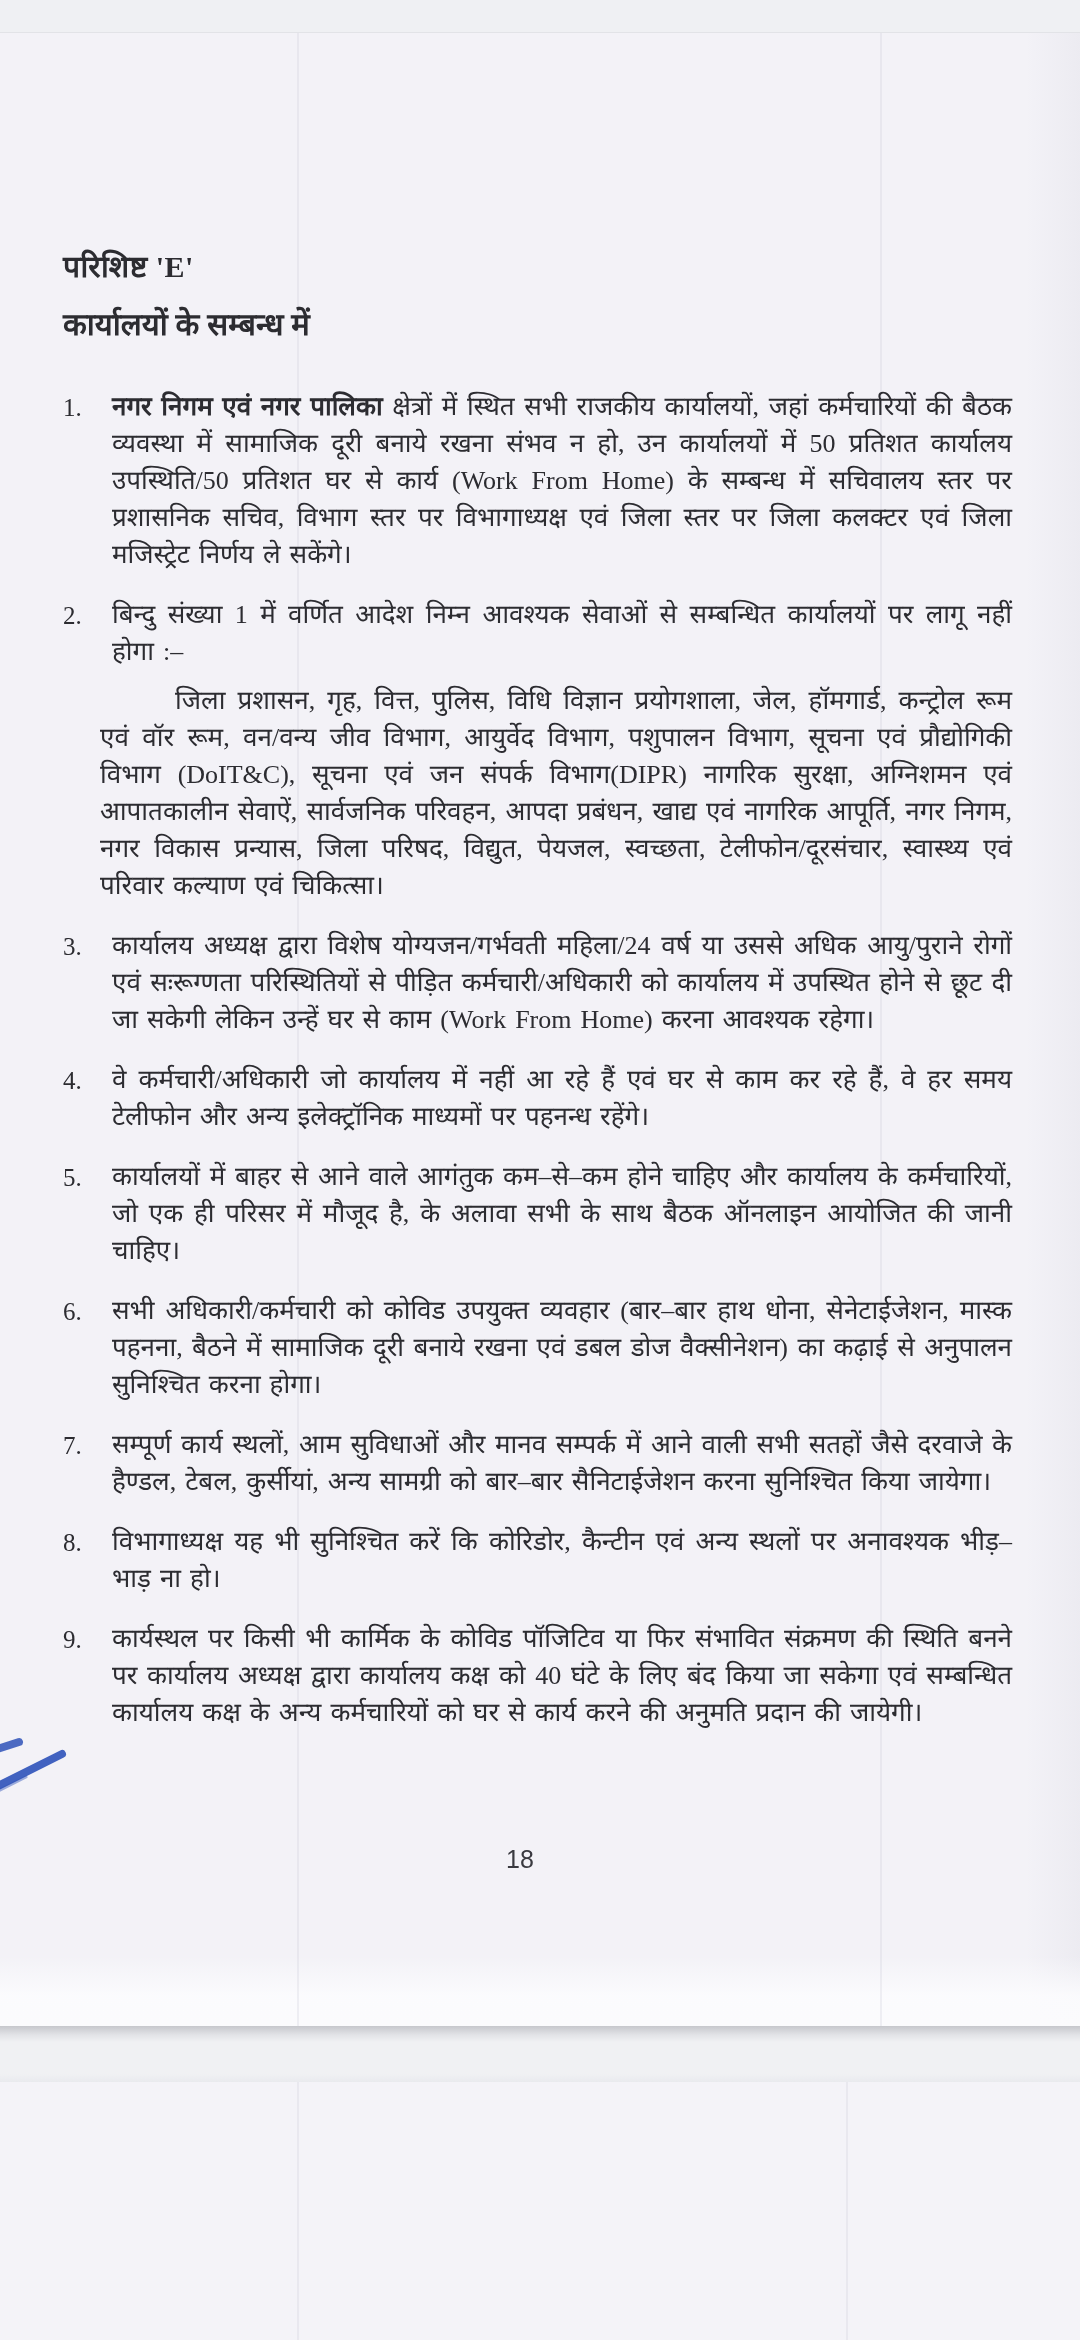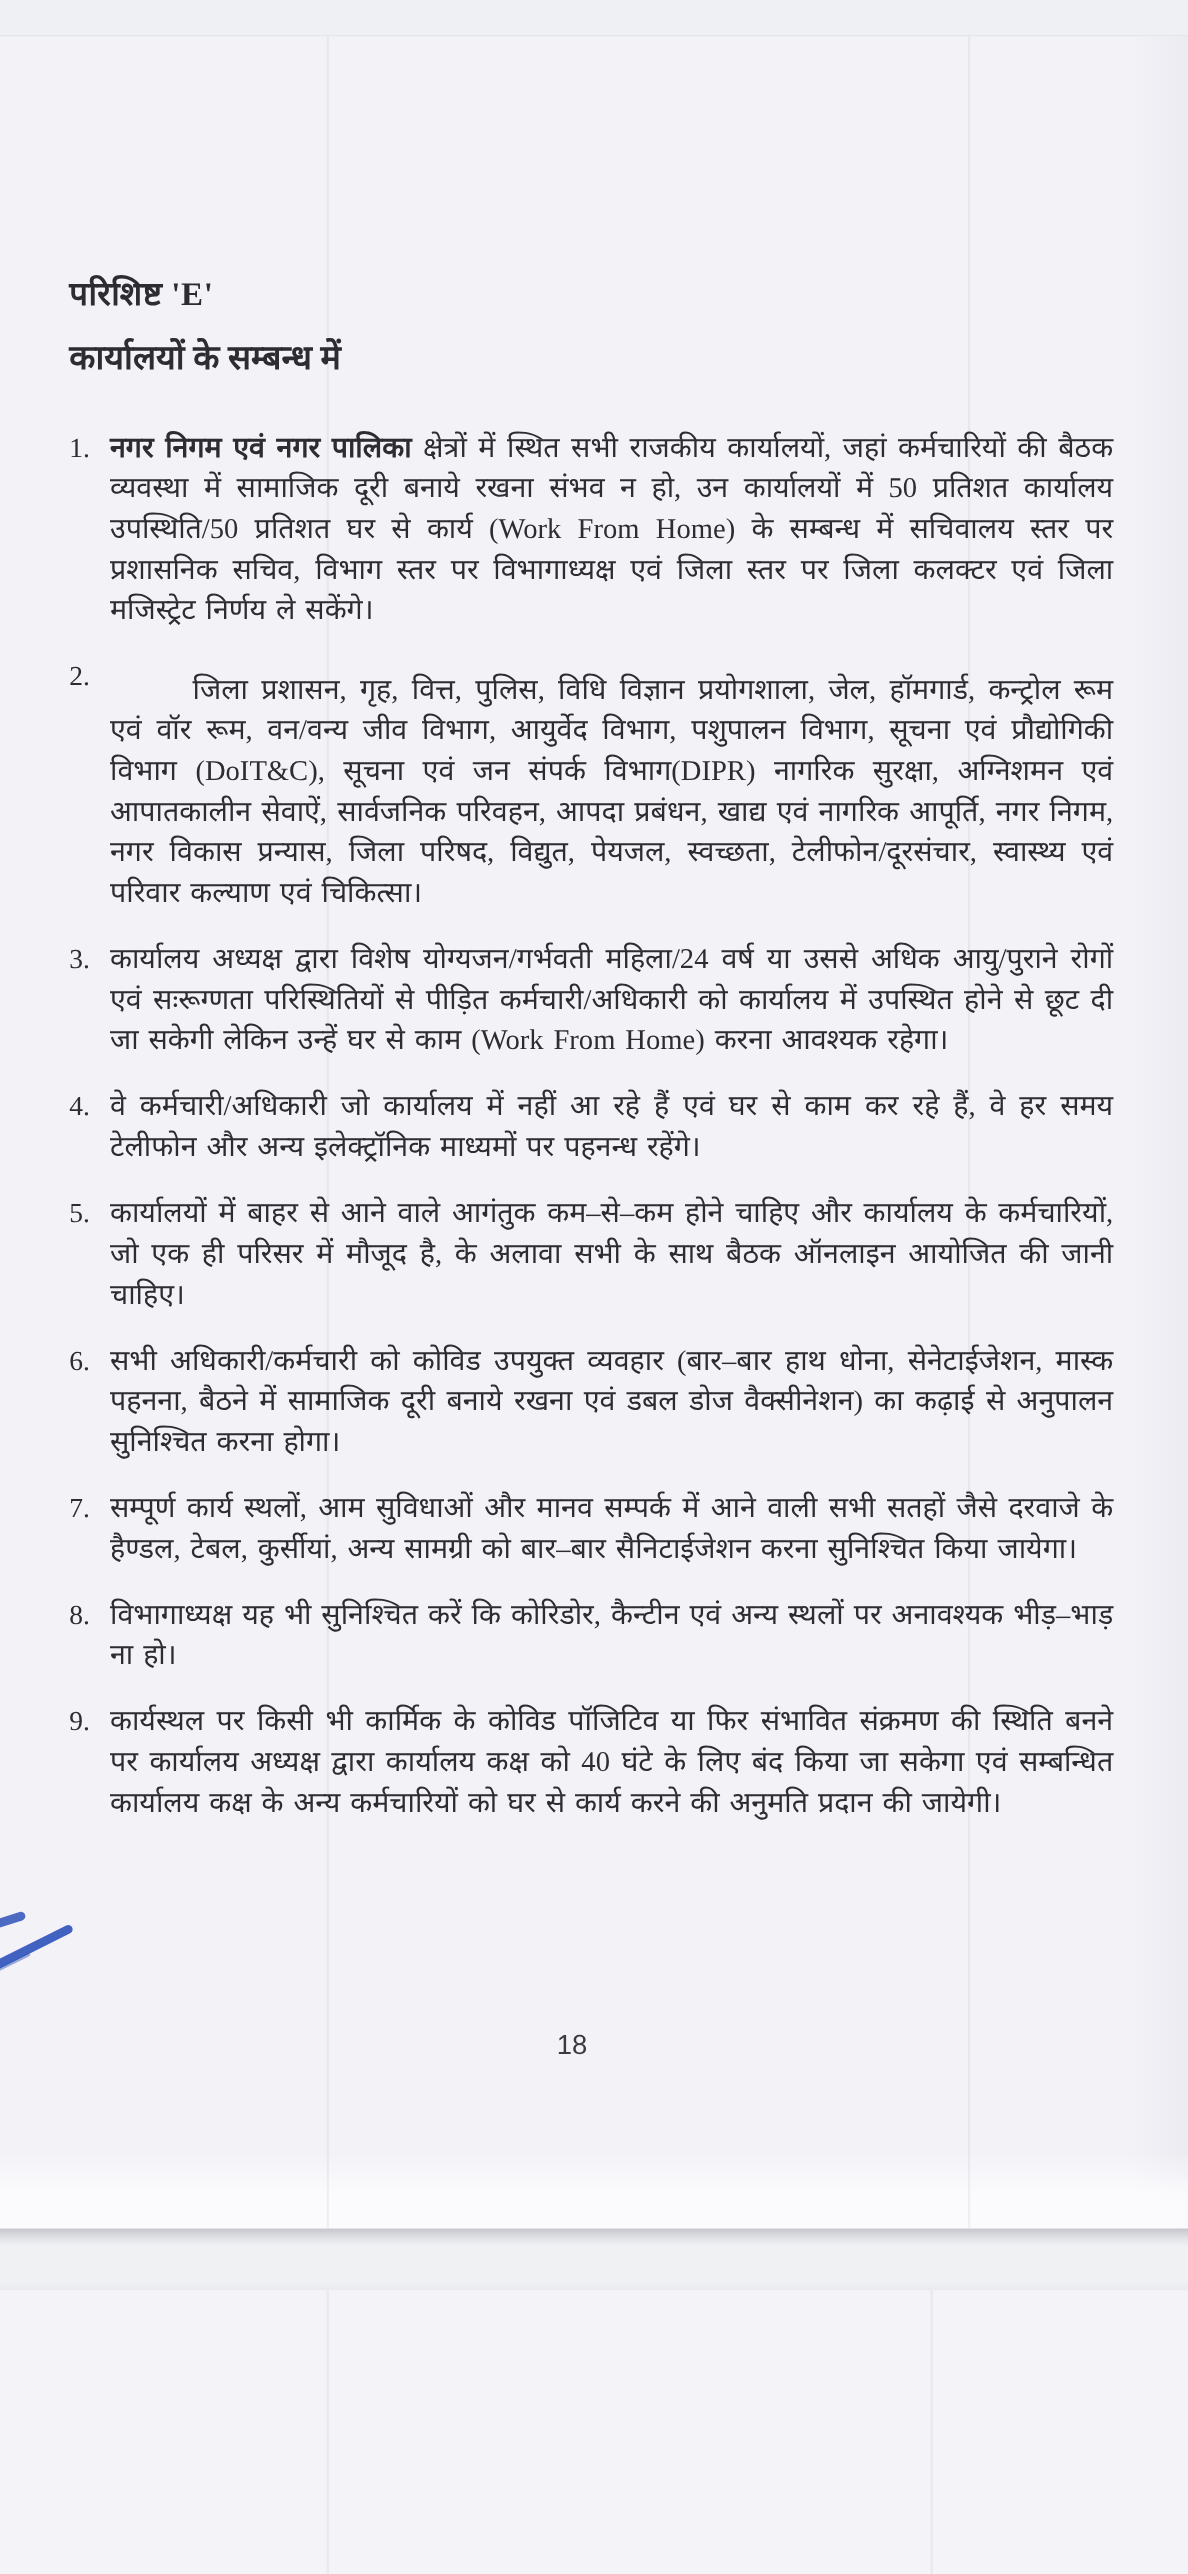--- a/index.html
+++ b/index.html
@@ -73,21 +73,21 @@
     display: grid;
     grid-template-columns: 37px 1fr;
     margin-bottom: 23px;
     font-size: 26px;
     line-height: 37px;
   }
   .num {
     font-size: 25px;
     padding-top: 1px;
   }
-  .item-body { text-align: justify; word-spacing: 2.5px; }
+  .item-body { text-align: justify; word-spacing: 2.5px; margin-left: 12px; }
   .bold-lead { font-weight: 700; }
   .subpar {
     margin-top: 12px;
     text-indent: 75px;
     text-align: justify;
     word-spacing: 2.5px;
   }
 
   .page-num {
     position: absolute;
@@ -126,20 +126,21 @@
       <ol class="items">
 
         <li>
           <span class="num">1.</span>
           <div class="item-body"><span class="bold-lead">नगर निगम एवं नगर पालिका</span><span> क्षेत्रों में स्थित सभी राजकीय कार्यालयों, जहां कर्मचारियों की बैठक व्यवस्था में सामाजिक दूरी बनाये रखना संभव न हो, उन कार्यालयों में 50 प्रतिशत कार्यालय उपस्थिति/50 प्रतिशत घर से कार्य (Work From Home) के सम्बन्ध में सचिवालय स्तर पर प्रशासनिक सचिव, विभाग स्तर पर विभागाध्यक्ष एवं जिला स्तर पर जिला कलक्टर एवं जिला मजिस्ट्रेट निर्णय ले सकेंगे।</span></div>
         </li>
 
         <li>
           <span class="num">2.</span>
           <div>
+            <div class="item-body">बिन्दु संख्या 1 में वर्णित आदेश निम्न आवश्यक सेवाओं से सम्बन्धित कार्यालयों पर लागू नहीं होगा :–</div>
             <p class="subpar">जिला प्रशासन, गृह, वित्त, पुलिस, विधि विज्ञान प्रयोगशाला, जेल, हॉमगार्ड, कन्ट्रोल रूम एवं वॉर रूम, वन/वन्य जीव विभाग, आयुर्वेद विभाग, पशुपालन विभाग, सूचना एवं प्रौद्योगिकी विभाग (DoIT&amp;C), सूचना एवं जन संपर्क विभाग(DIPR) नागरिक सुरक्षा, अग्निशमन एवं आपातकालीन सेवाऐं, सार्वजनिक परिवहन, आपदा प्रबंधन, खाद्य एवं नागरिक आपूर्ति, नगर निगम, नगर विकास प्रन्यास, जिला परिषद, विद्युत, पेयजल, स्वच्छता, टेलीफोन/दूरसंचार, स्वास्थ्य एवं परिवार कल्याण एवं चिकित्सा।</p>
           </div>
         </li>
 
         <li>
           <span class="num">3.</span>
           <div class="item-body">कार्यालय अध्यक्ष द्वारा विशेष योग्यजन/गर्भवती महिला/24 वर्ष या उससे अधिक आयु/पुराने रोगों एवं सःरूग्णता परिस्थितियों से पीड़ित कर्मचारी/अधिकारी को कार्यालय में उपस्थित होने से छूट दी जा सकेगी लेकिन उन्हें घर से काम (Work From Home) करना आवश्यक रहेगा।</div>
         </li>
 
         <li>

